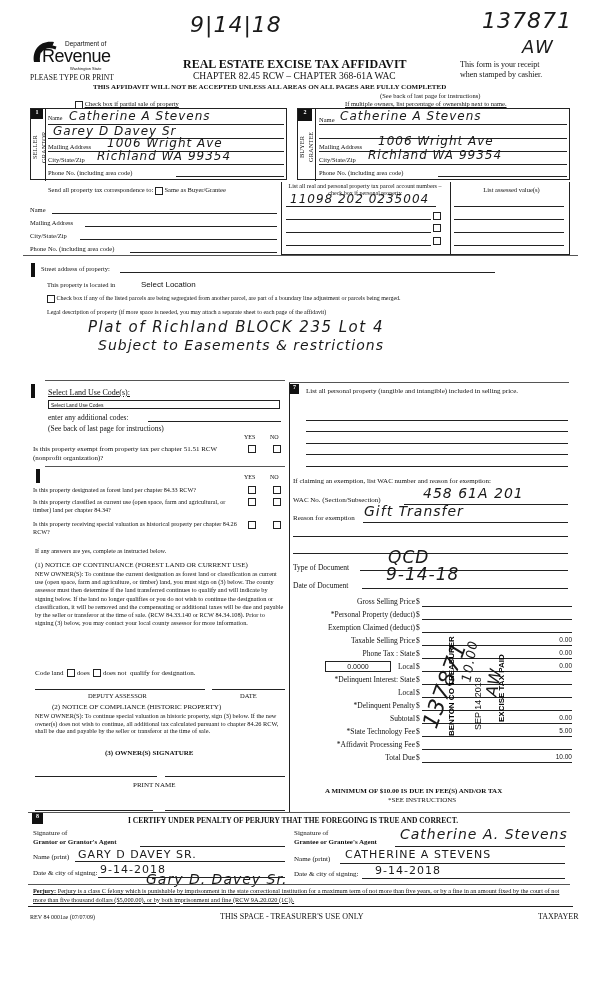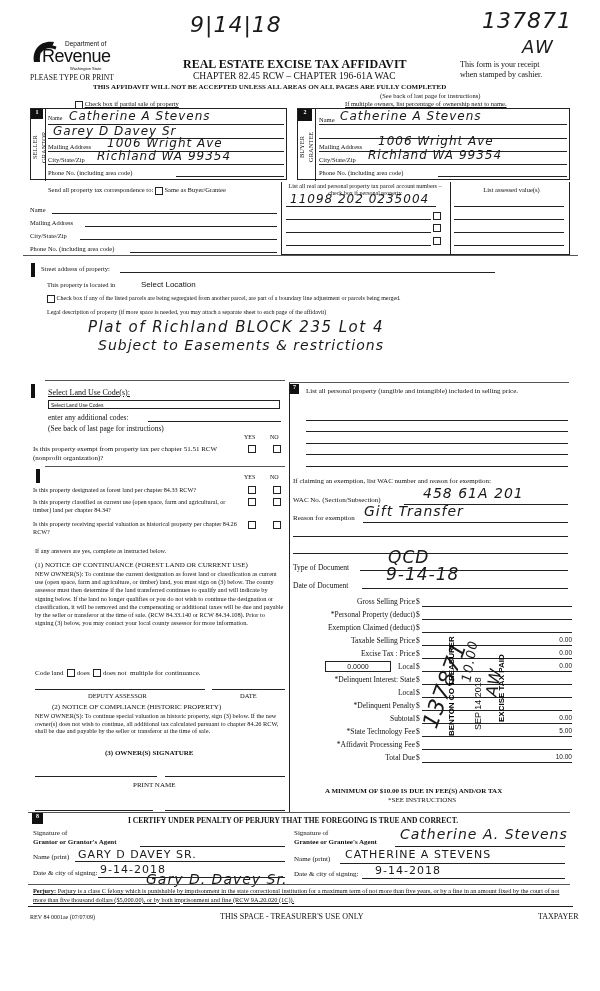--- a/index.html
+++ b/index.html
@@ -32,21 +32,21 @@
   <svg width="28" height="26" viewBox="0 0 28 26" style="position:absolute;left:0;top:0;">
     <path d="M4 24 C2 12 10 2 24 4 L22 9 C14 7 9 13 10 24 Z" fill="#111"></path>
     <path d="M10 14 C14 8 20 8 26 10" stroke="#111" stroke-width="3" fill="none"></path>
   </svg>
   <div class="abs" style="left:35px;top:2px;font-family:'Liberation Sans',sans-serif;font-size:6.5px;">Department of</div>
   <div class="abs" style="left:12px;top:8px;font-family:'Liberation Sans',sans-serif;font-size:18px;letter-spacing:-0.5px;">Revenue</div>
   <div class="abs" style="left:40px;top:28px;font-family:'Liberation Sans',sans-serif;font-size:4px;">Washington State</div>
 </div>
 <div class="abs lbl" style="left:30px;top:73px;font-size:7.5px;">PLEASE TYPE OR PRINT</div>
 <div class="abs" style="left:183px;top:57px;font-size:12px;font-weight:bold;">REAL ESTATE EXCISE TAX AFFIDAVIT</div>
-<div class="abs" style="left:193px;top:71px;font-size:9.5px;">CHAPTER 82.45 RCW – CHAPTER 196-61A WAC</div>
+<div class="abs" style="left:193px;top:71px;font-size:9.5px;">CHAPTER 82.45 RCW – CHAPTER 368-61A WAC</div>
 <div class="abs" style="left:460px;top:60px;font-size:8px;">This form is your receipt</div>
 <div class="abs" style="left:460px;top:70px;font-size:8px;">when stamped by cashier.</div>
 <div class="abs" style="left:93px;top:83px;font-size:7px;font-weight:bold;">THIS AFFIDAVIT WILL NOT BE ACCEPTED UNLESS ALL AREAS ON ALL PAGES ARE FULLY COMPLETED</div>
 <div class="abs" style="left:380px;top:92px;font-size:6.5px;">(See back of last page for instructions)</div>
 <div class="abs lbl" style="left:75px;top:100px;font-size:6.5px;"><span class="box"></span> <span style="text-decoration:underline;">Check box if partial sale of property</span></div>
 <div class="abs lbl" style="left:345px;top:100px;font-size:6.5px;text-decoration:underline;">If multiple owners, list percentage of ownership next to name.</div>
 
 <div class="abs" style="left:30px;top:108px;width:257px;height:72px;border:1px solid #222;">
   <div class="abs num-tag" style="left:0;top:0;width:12px;height:10px;">1</div>
   <div class="abs vert" style="left:0;top:18px;width:10px;height:40px;font-size:6.5px;"><span>SELLER</span></div>
@@ -155,21 +155,21 @@
 <div class="abs" style="left:33px;top:520px;width:205px;font-size:6.2px;line-height:8px;">Is this property receiving special valuation as historical property per chapter 84.26 RCW?</div>
 <div class="abs box" style="left:248px;top:521px;"></div>
 <div class="abs box" style="left:273px;top:521px;"></div>
 <div class="abs lbl" style="left:35px;top:547px;font-size:6.2px;">If any answers are yes, complete as instructed below.</div>
 <div class="abs lbl" style="left:35px;top:561px;font-size:7px;">(1) NOTICE OF CONTINUANCE  (FOREST LAND OR CURRENT USE)</div>
 <div class="abs" style="left:35px;top:570px;width:250px;font-size:6.3px;line-height:8.2px;">NEW OWNER(S): To continue the current designation as forest land or classification as current use (open space, farm and agriculture, or timber) land, you must sign on (3) below. The county assessor must then determine if the land transferred continues to qualify and will indicate by signing below. If the land no longer qualifies or you do not wish to continue the designation or classification, it will be removed and the compensating or additional taxes will be due and payable by the seller or transferor at the time of sale. (RCW 84.33.140 or RCW 84.34.108). Prior to signing (3) below, you may contact your local county assessor for more information.</div>
 <div class="abs lbl" style="left:35px;top:669px;font-size:7px;">
   <span>Code land</span>&nbsp;
   <span class="box"></span> <span>does</span>&nbsp;
   <span class="box"></span> <span>does not</span>&nbsp;
-  <span>multiple for continuance.</span>
+  <span>qualify for designation.</span>
 </div>
 <div class="abs line" style="left:35px;top:689px;width:170px;"></div>
 <div class="abs line" style="left:212px;top:689px;width:73px;"></div>
 <div class="abs lbl" style="left:88px;top:692px;font-size:6.5px;">DEPUTY ASSESSOR</div>
 <div class="abs lbl" style="left:240px;top:692px;font-size:6.5px;">DATE</div>
 <div class="abs lbl" style="left:52px;top:703px;font-size:7px;">(2) NOTICE OF COMPLIANCE (HISTORIC PROPERTY)</div>
 <div class="abs" style="left:35px;top:712px;width:252px;font-size:6.3px;line-height:7.5px;">NEW OWNER(S): To continue special valuation as historic property, sign (3) below. If the new owner(s) does not wish to continue, all additional tax calculated pursuant to chapter 84.26 RCW, shall be due and payable by the seller or transferor at the time of sale.</div>
 <div class="abs lbl" style="left:105px;top:749px;font-size:7px;font-weight:bold;">(3)  OWNER(S) SIGNATURE</div>
 <div class="abs line" style="left:35px;top:776px;width:122px;"></div>
 <div class="abs line" style="left:165px;top:776px;width:120px;"></div>
@@ -221,21 +221,21 @@
       <span class="fline"></span>
       <span class="fv"></span>
     </div>
   <div class="fee-row" style="top:39px;">
       <span class="fl">Taxable Selling Price</span>
       <span class="fd">$</span>
       <span class="fline"></span>
       <span class="fv">0.00</span>
     </div>
   <div class="fee-row" style="top:52px;">
-      <span class="fl">Excise Tax : Price</span>
+      <span class="fl">Phone Tax : State</span>
       <span class="fd">$</span>
       <span class="fline"></span>
       <span class="fv">0.00</span>
     </div>
   <div class="fee-row" style="top:65px;">
       <span class="fl">Local</span>
       <span class="fd">$</span>
       <span class="fline"></span>
       <span class="fv">0.00</span>
     </div>

